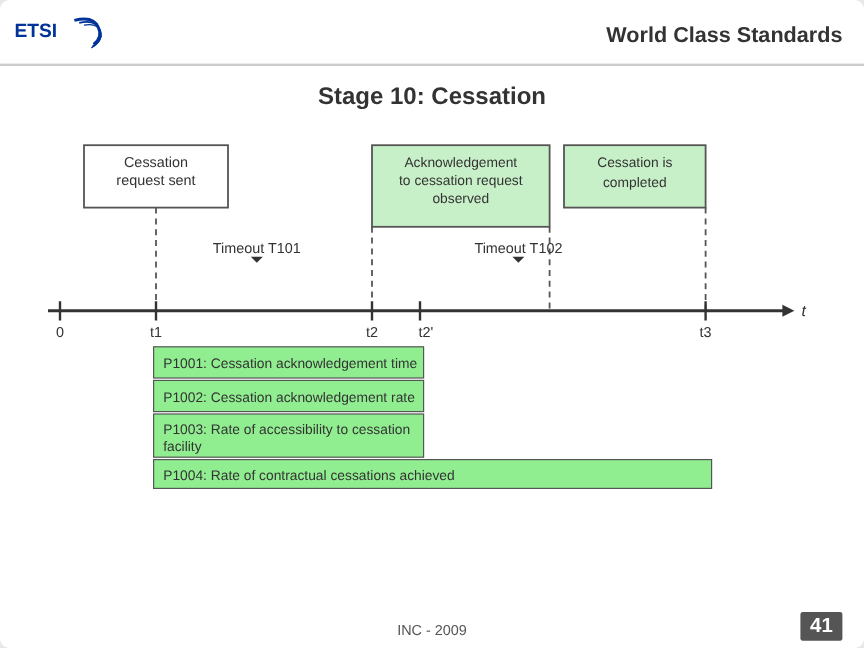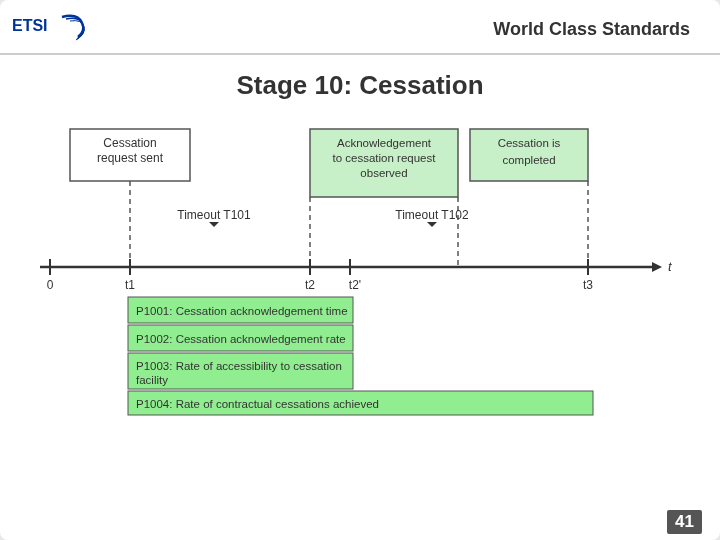--- a/index.html
+++ b/index.html
@@ -16,21 +16,21 @@
       background: white;
       border-radius: 8px;
       position: relative;
       overflow: hidden;
     }
     
     .header {
       display: flex;
       align-items: center;
       justify-content: flex-end;
-      padding: 10px 20px 5px 10px;
+      padding: 10px 8px 5px 10px;
       border-bottom: 2px solid #ccc;
       height: 55px;
     }
     .etsi-logo {
       position: absolute;
       left: 10px;
       top: 8px;
       width: 90px;
       height: 40px;
       display: flex;
@@ -40,21 +40,21 @@
       font-size: 18px;
       font-weight: bold;
       color: #333;
       margin-right: 10px;
     }
     
     .main {
       padding: 15px 40px 10px 40px;
     }
     .page-title {
-      font-size: 26px;
+      font-size: 20px;
       font-weight: bold;
       color: #333;
       text-align: center;
       margin-bottom: 18px;
     }
     
     .footer {
       position: absolute;
       bottom: 8px;
       width: 100%;
@@ -163,15 +163,18 @@
       <text x="96" y="251" font-size="11.5" fill="#333" font-family="Arial">P1003: Rate of accessibility to cessation</text>
       <text x="96" y="265" font-size="11.5" fill="#333" font-family="Arial">facility</text>
 
       <rect x="88" y="272" width="465" height="24" fill="#90EE90" stroke="#555" stroke-width="1"></rect>
       <text x="96" y="289" font-size="11.5" fill="#333" font-family="Arial">P1004: Rate of  contractual cessations achieved</text>
 
     </svg>
 
   </div>
 
+  <div class="footer">
+    <span class="footer-text">INC - 2009</span>
+  </div>
   <div class="page-number">41</div>
 
 </div>
 
 </body></html>

